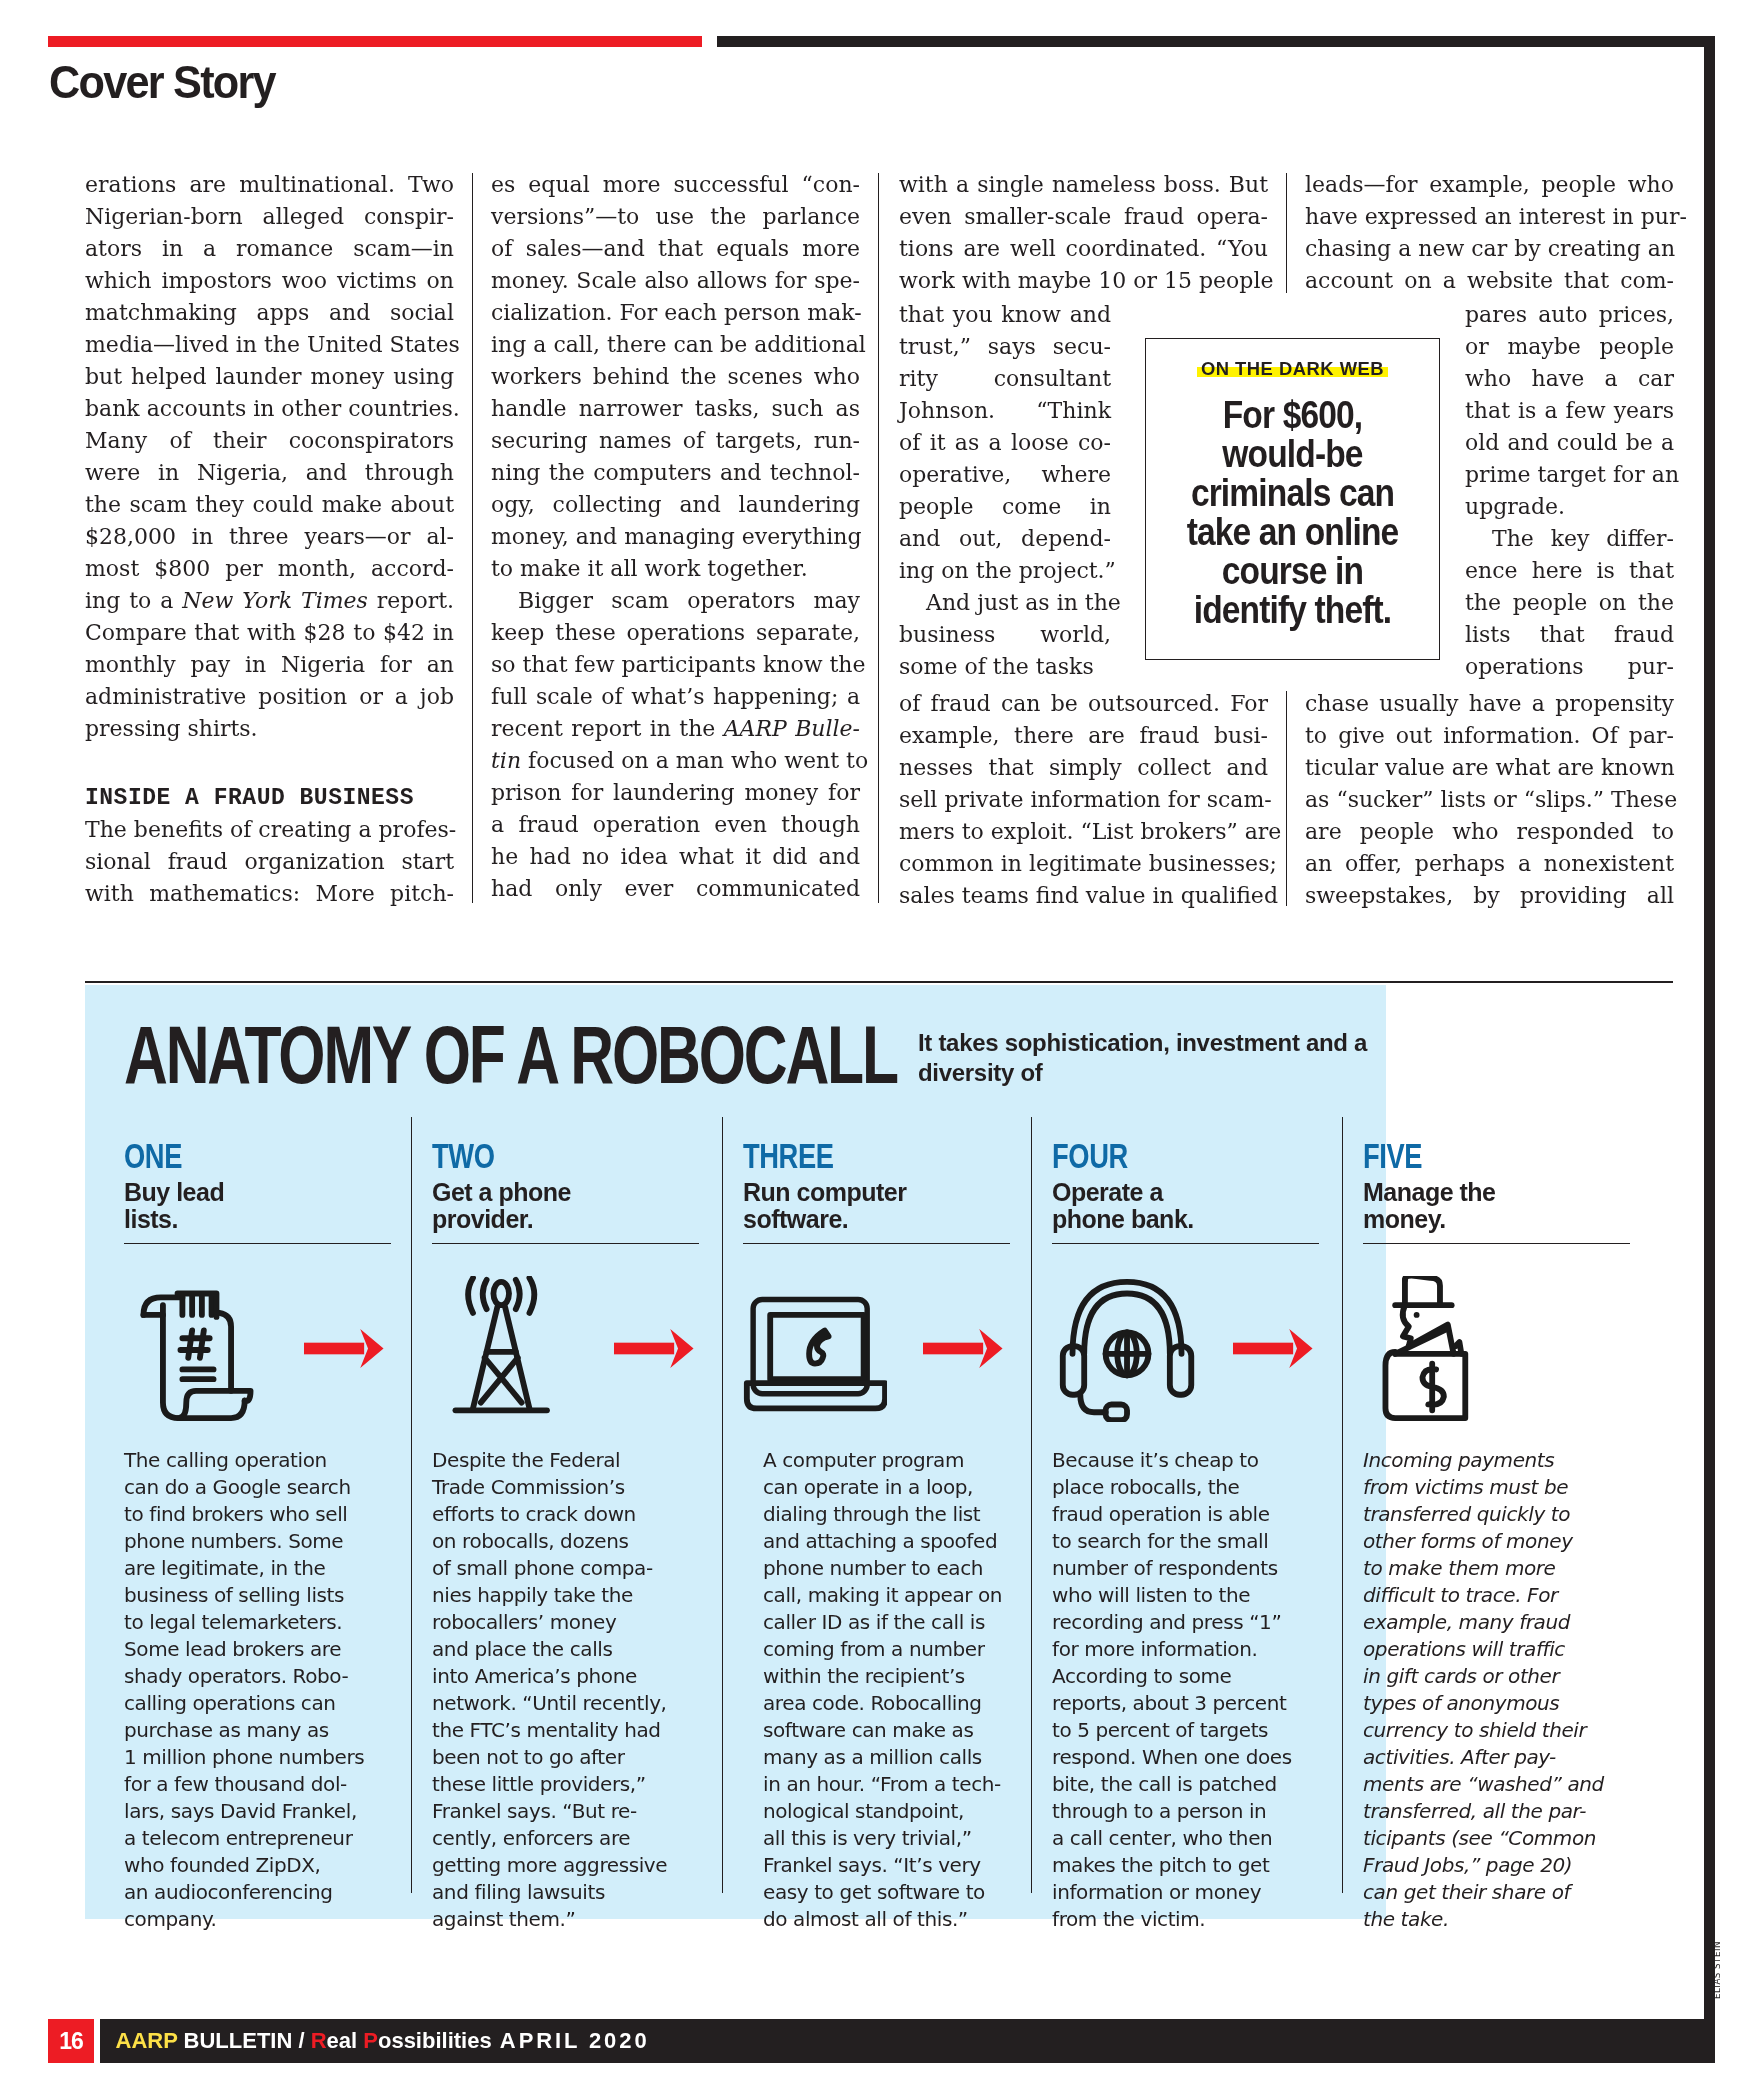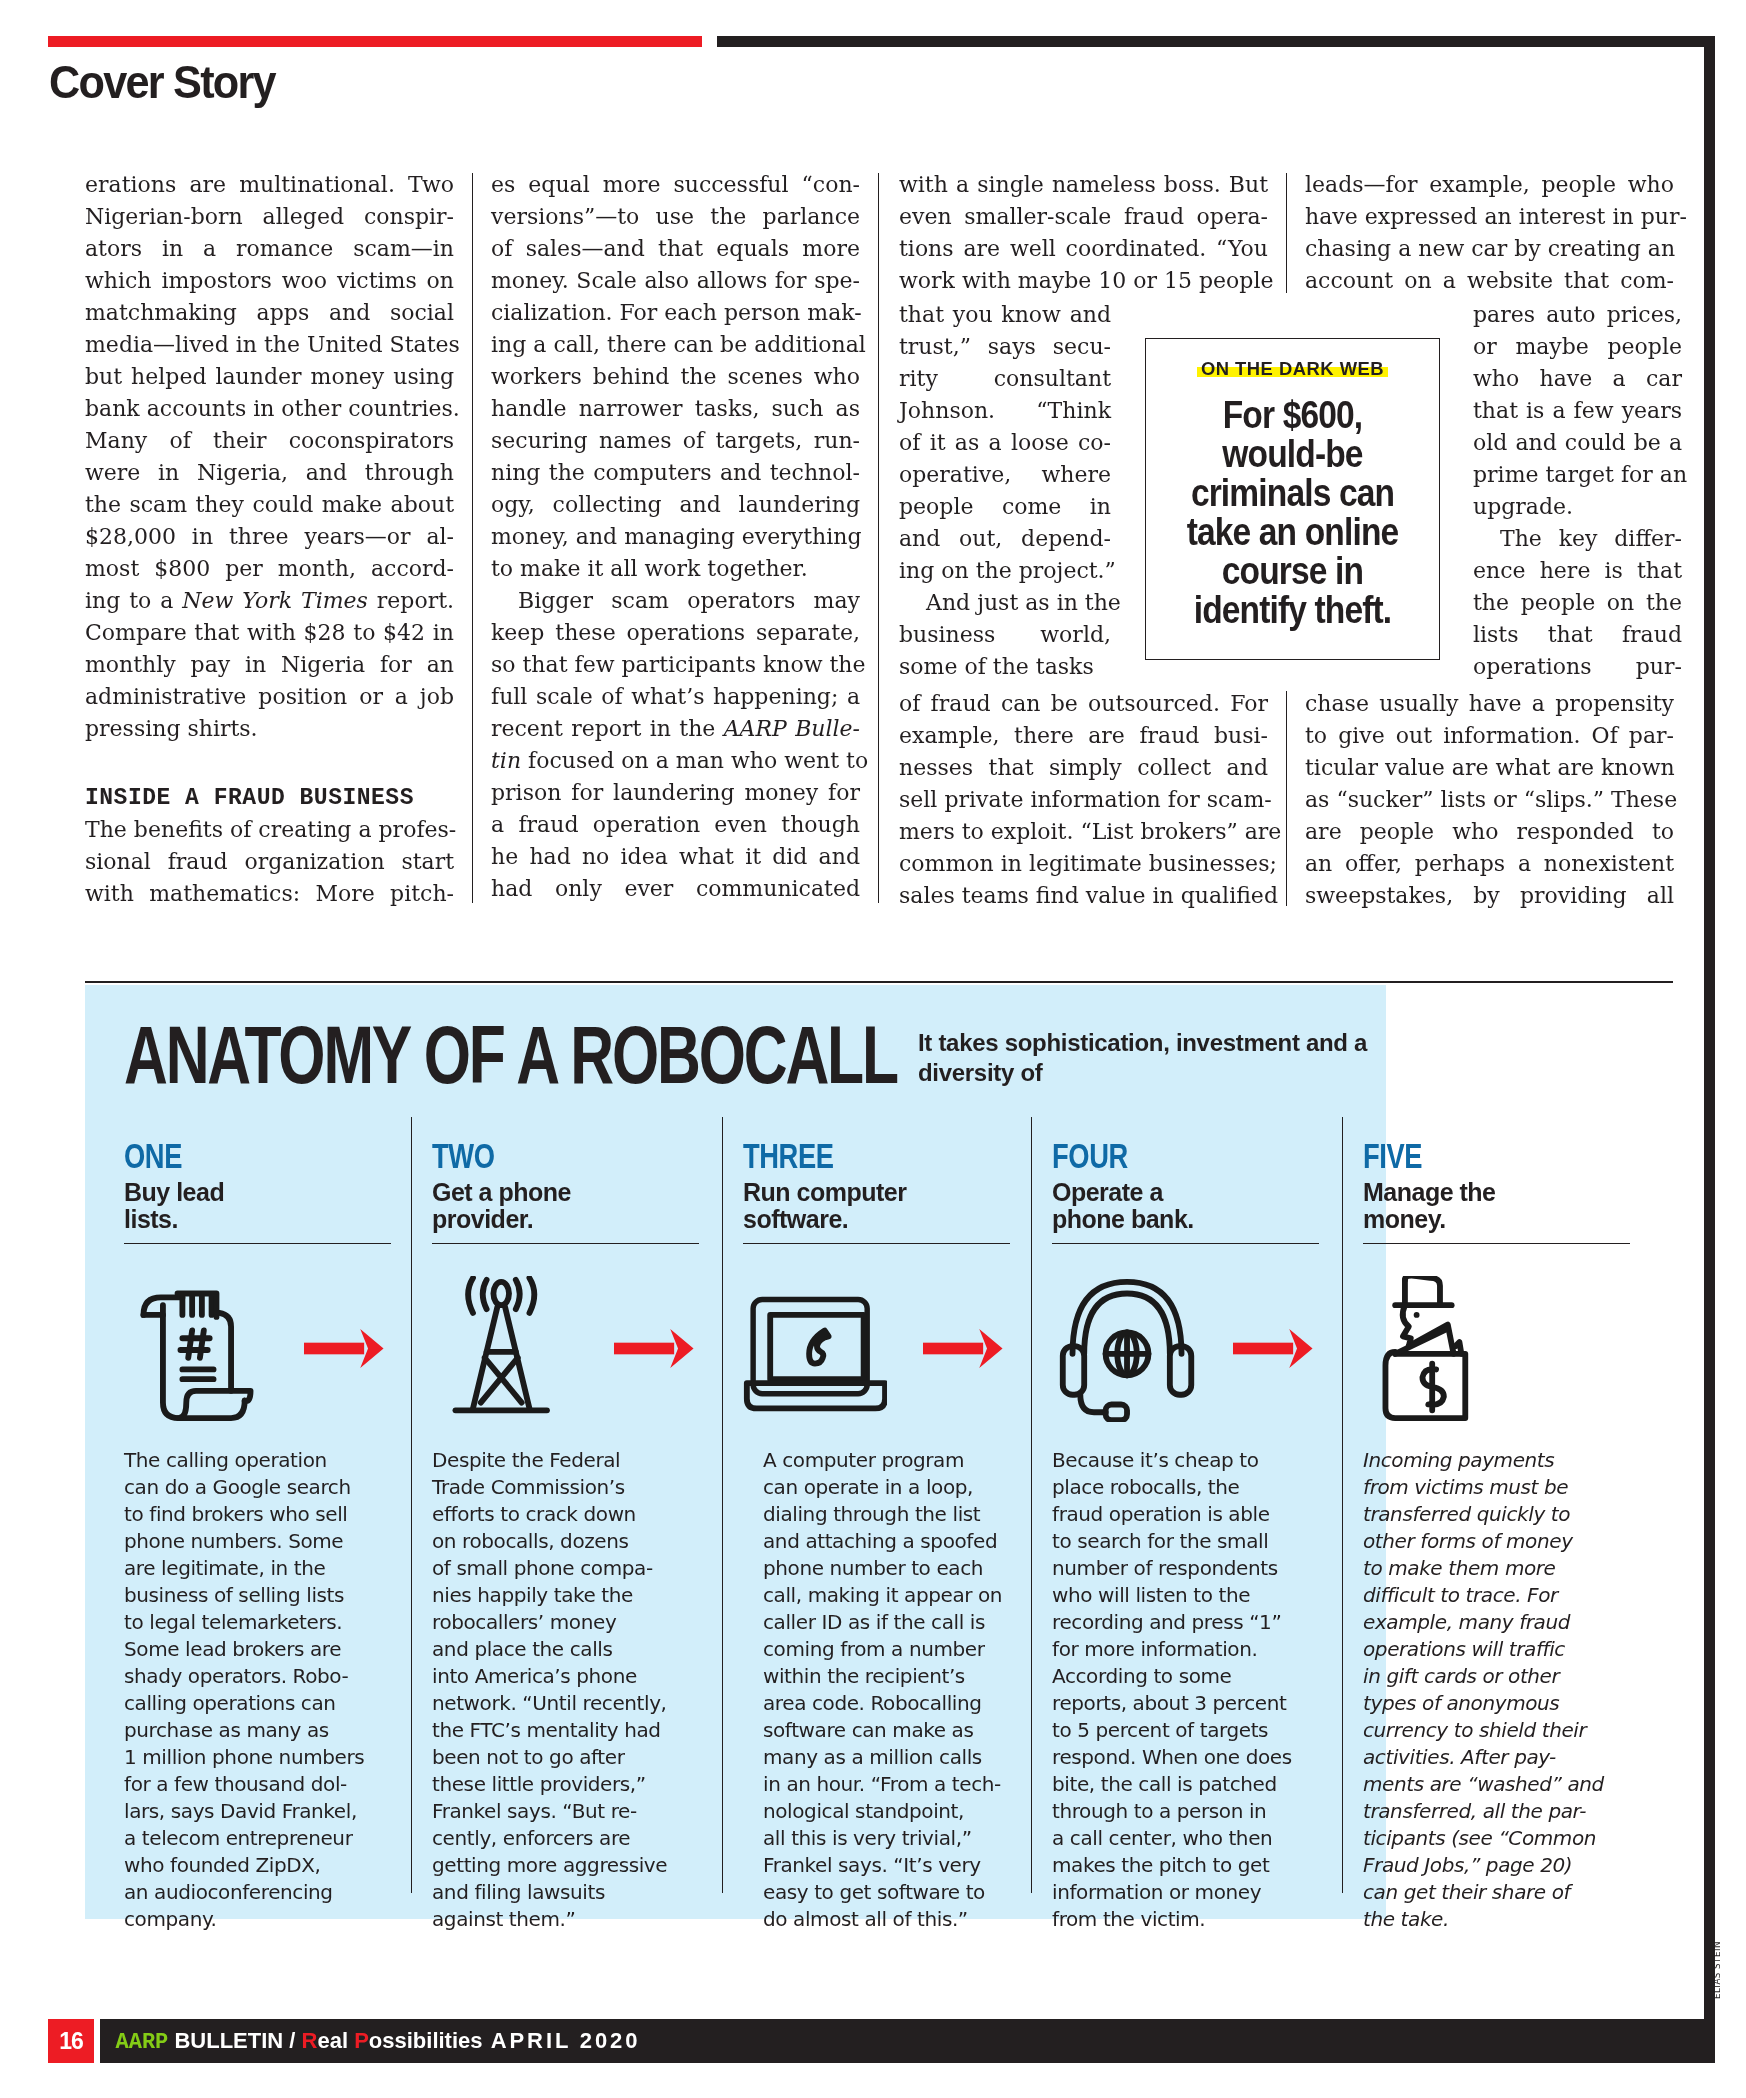--- a/index.html
+++ b/index.html
@@ -37,21 +37,21 @@
   .step-body { position: absolute; top: 462px; width: 291px; font-family: "DejaVu Sans", sans-serif; font-size: 20px; line-height: 27px; color: #231f20; letter-spacing: -0.4px; }
   .step-body .line { display: block; white-space: nowrap; }
   .step-div { position: absolute; top: 132px; height: 776px; width: 1px; background: #231f20; }
   .arrow { position: absolute; top: 342px; width: 97px; height: 43px; }
 
   .credit { left: 1712px; top: 1999px; font-family: "DejaVu Sans", sans-serif; font-size: 8.7px; color: #231f20; transform: rotate(-90deg); transform-origin: left top; letter-spacing: 0.5px; white-space: nowrap; }
 
   .footer-num { left: 48px; top: 2019px; width: 46px; height: 44px; background: #ed1c24; color: #fff; font-family: "Liberation Sans", sans-serif; font-weight: 700; font-size: 23px; line-height: 44px; text-align: center; letter-spacing: -1px; }
   .footer-bar { left: 100px; top: 2019px; width: 1615px; height: 44px; background: #231f20; }
   .footer-text { position: absolute; left: 15.5px; top: 0; line-height: 44px; font-family: "Liberation Sans", sans-serif; font-size: 22px; color: #fff; white-space: nowrap; }
-  .footer-text .aarp { color: #84cc16; font-weight: 700; font-family: Liberation Mono, monospace; }
+  .footer-text .aarp { color: #fde047; font-weight: 700; }
   .footer-text .bull { font-weight: 700; }
   .footer-text .red { color: #ed1c24; }
   .footer-text .rp { font-weight: 700; }
   .footer-text .date { letter-spacing: 2.9px; font-weight: 700; }
 </style>
 </head>
 <body>
 
 <div class="abs rule-red"></div>
 <div class="abs rule-black"></div>
@@ -165,21 +165,21 @@
 <div class="col-div" style="left:1286px; top:691px; height:215px;"></div>
 
 <div class="col" style="left:1305px; top:169px; width:369px;">
   <div id="c4a">
       <span class="line">leads—for example, people who</span>
       <span class="line">have expressed an interest in pur-</span>
       <span class="line">chasing a new car by creating an</span>
       <span class="line">account on a website that com-</span>
     </div>
 </div>
-<div class="col" style="left:1465px; top:299px; width:209px;margin-left:8px;">
+<div class="col" style="left:1465px; top:299px; width:209px;">
   <div id="c4n">
       <span class="line">pares auto prices,</span>
       <span class="line">or maybe people</span>
       <span class="line">who have a car</span>
       <span class="line">that is a few years</span>
       <span class="line">old and could be a</span>
       <span class="line">prime target for an</span>
     </div>
   <span class="line last">upgrade.</span>
   <div id="c4nb">

